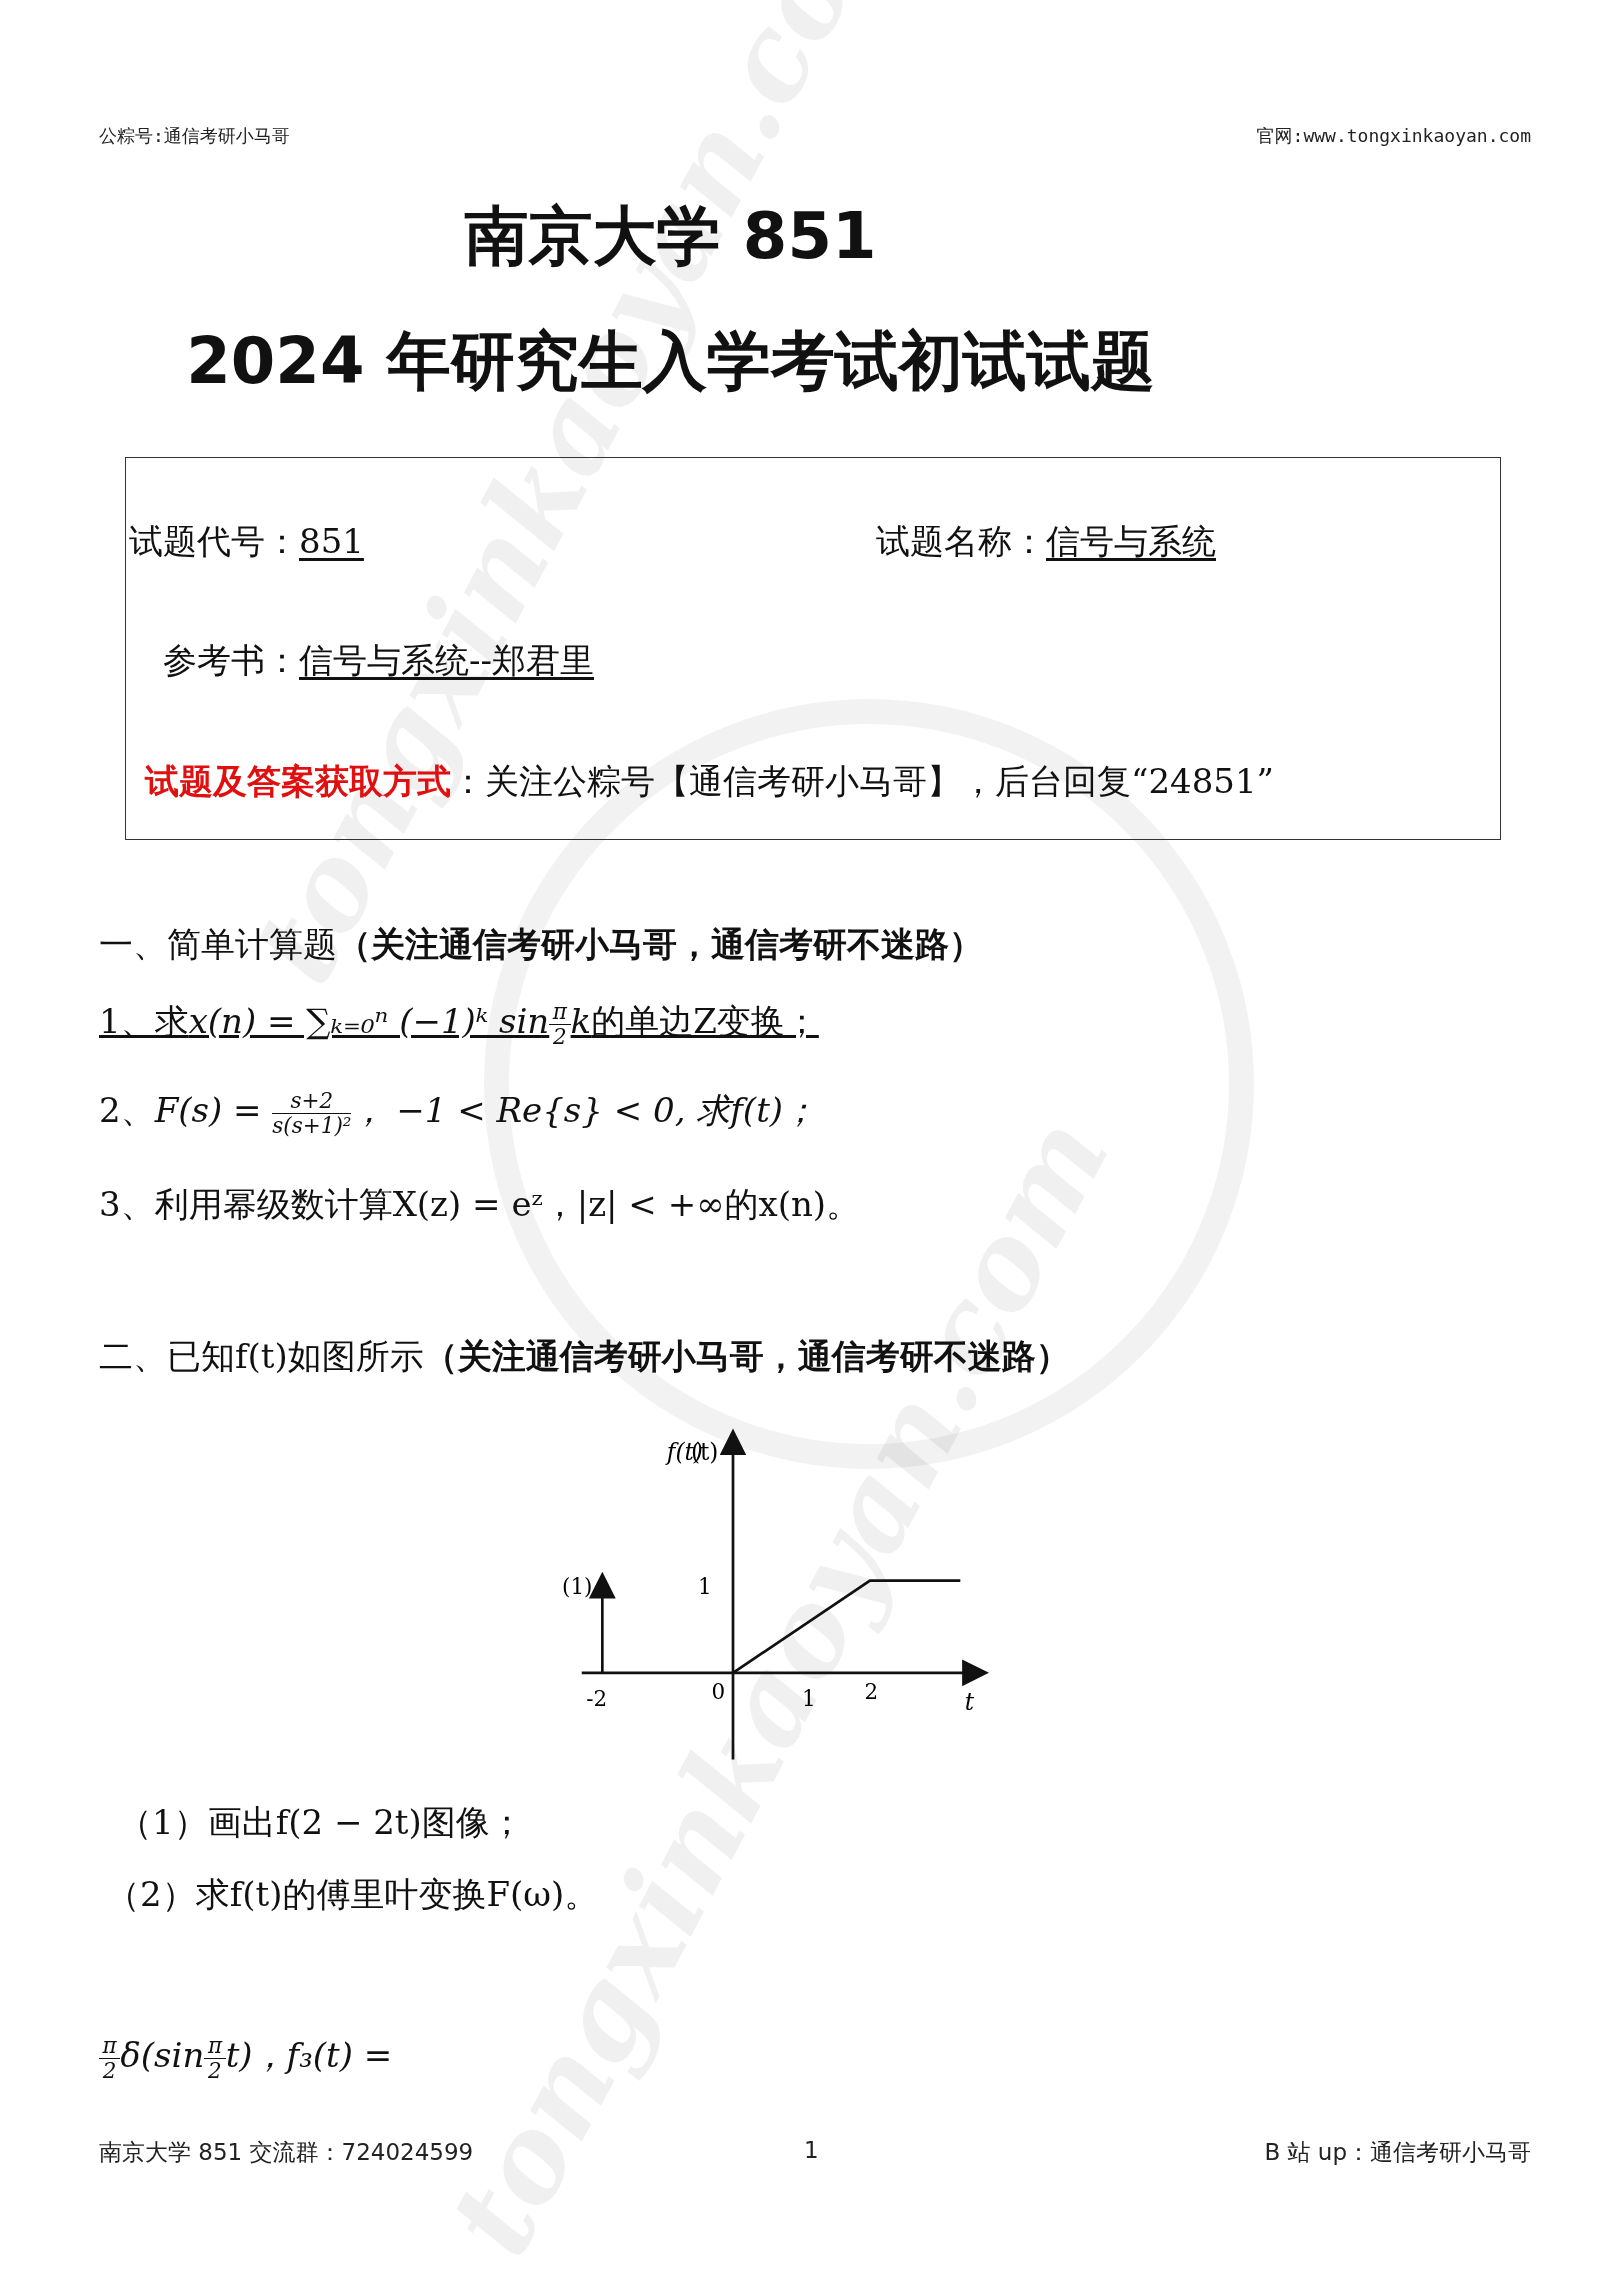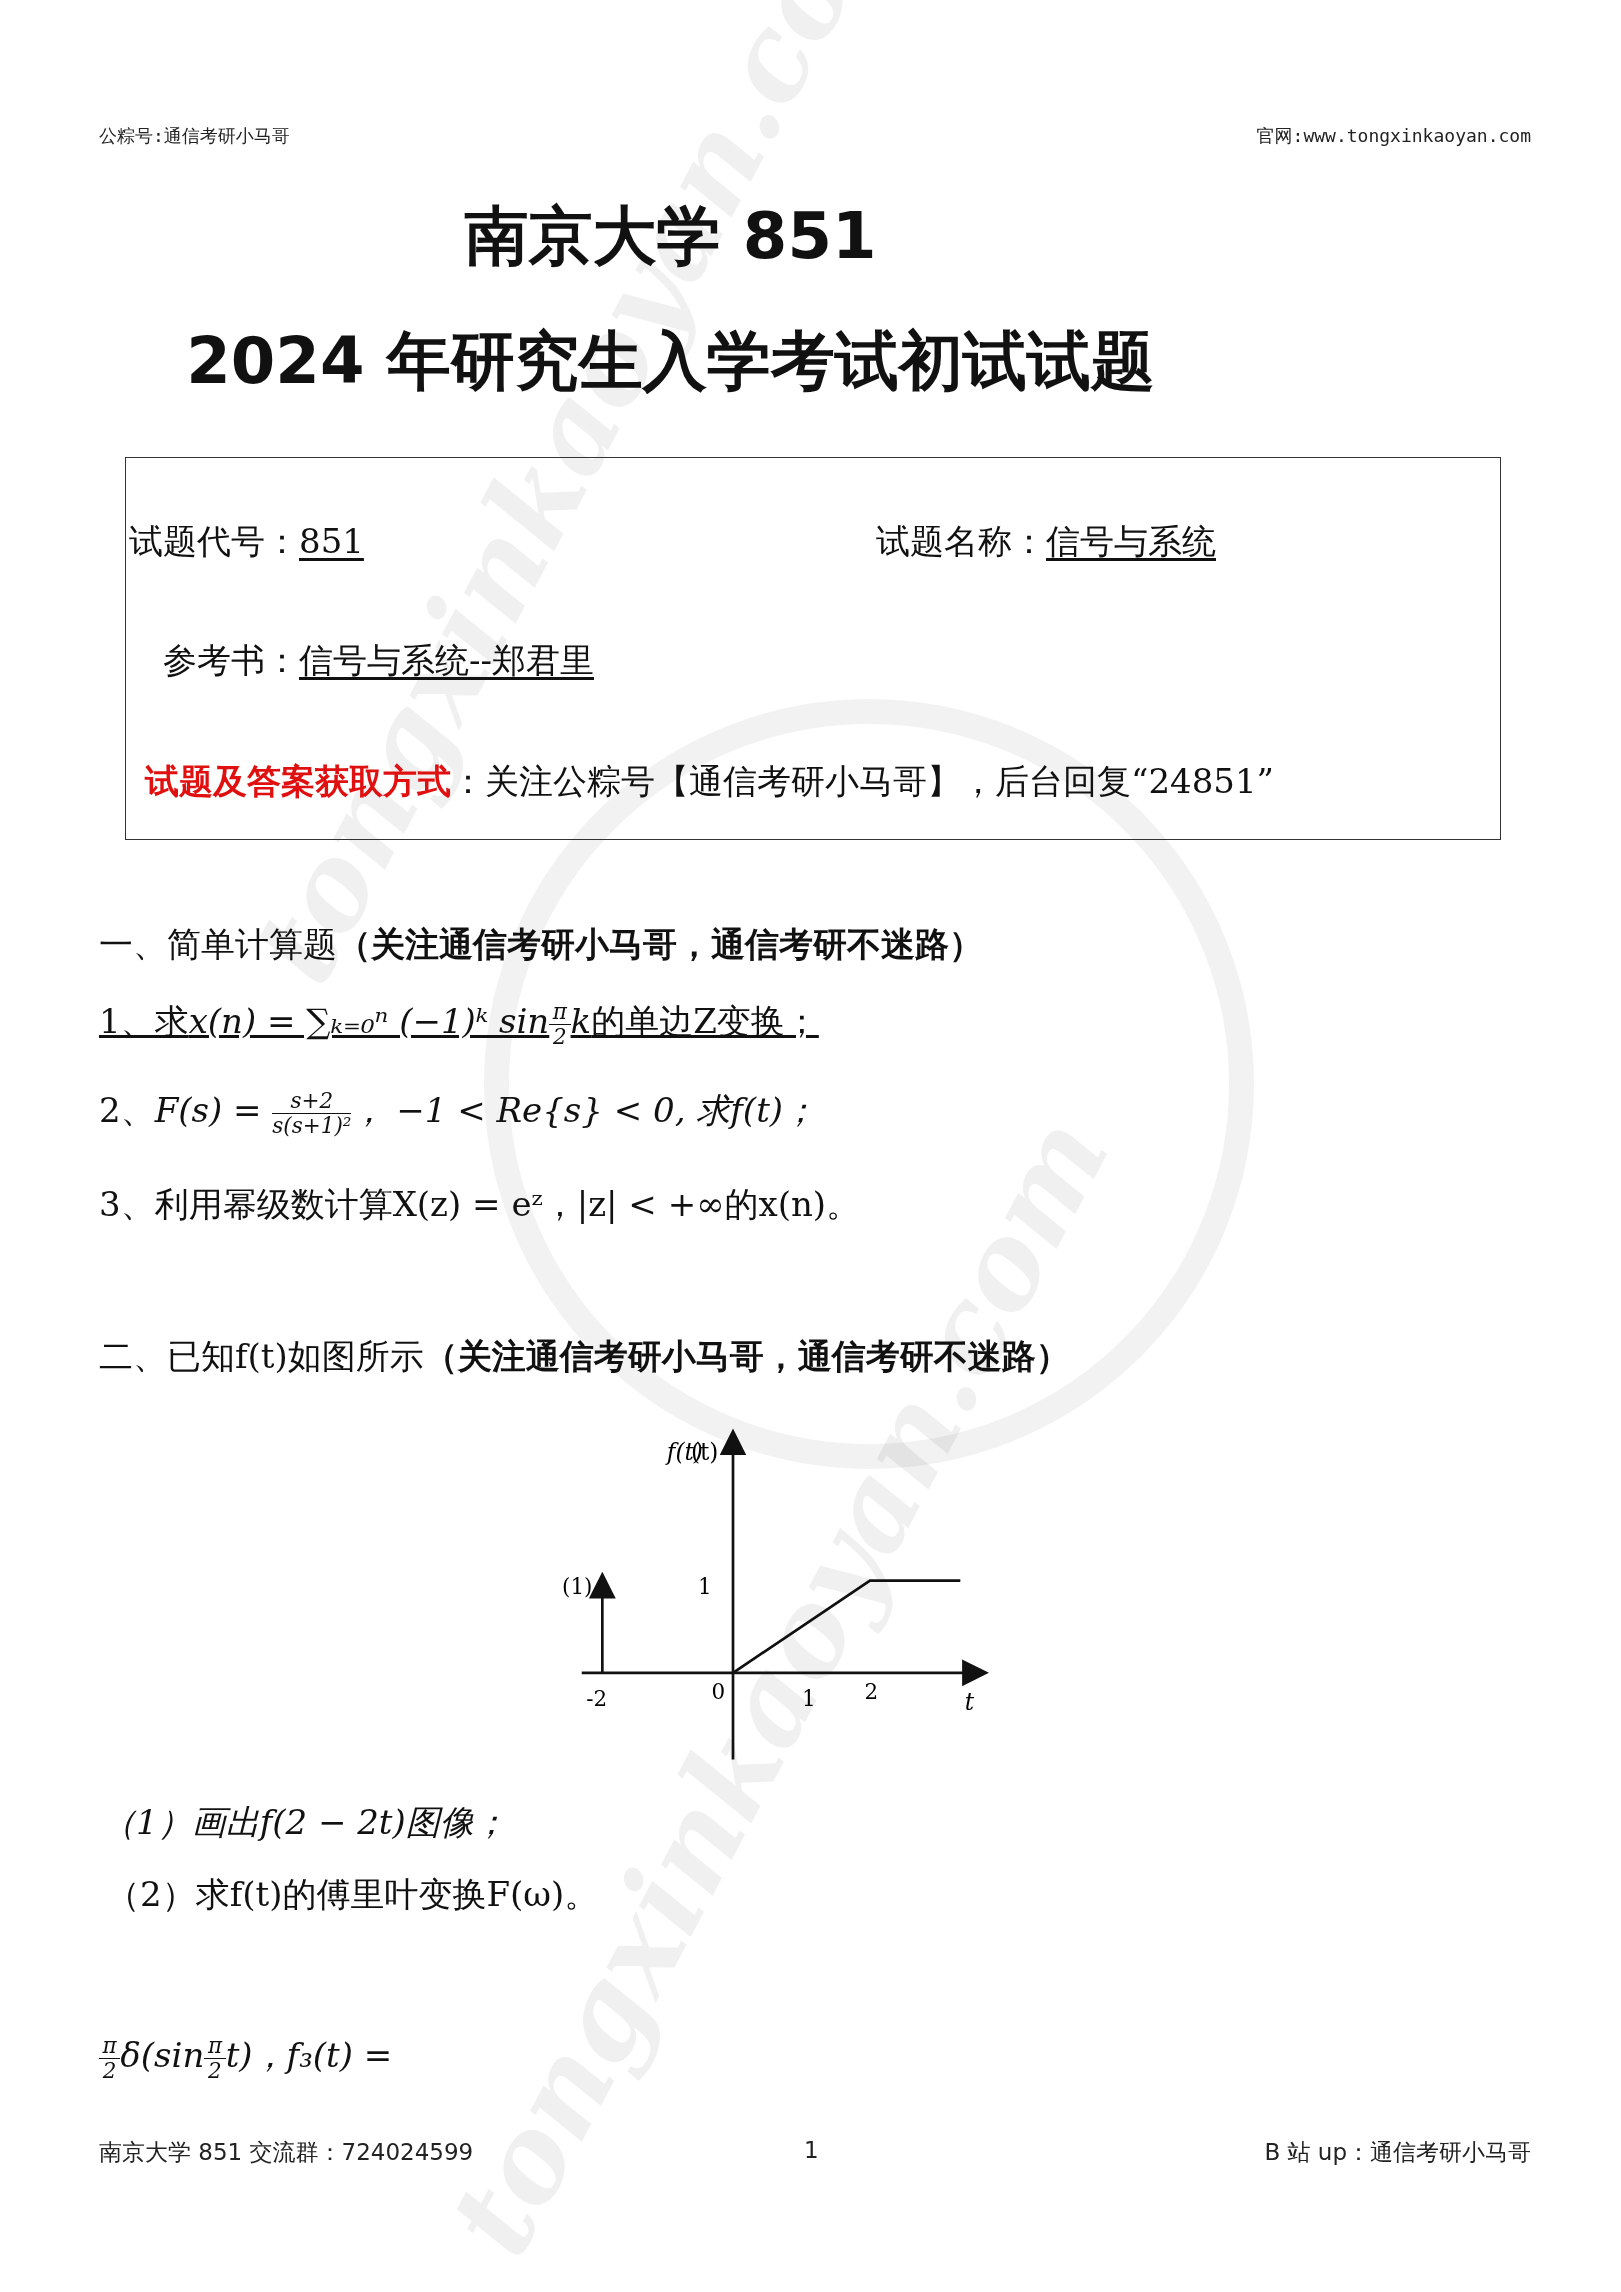--- a/index.html
+++ b/index.html
@@ -81,21 +81,21 @@
   <text x="172" y="50" font-family="DejaVu Serif" font-size="26">(t)</text>
   <text x="28" y="200" font-family="DejaVu Serif" font-size="24">(1)</text>
   <text x="180" y="200" font-family="DejaVu Serif" font-size="24">1</text>
   <text x="55" y="325" font-family="DejaVu Serif" font-size="24">-2</text>
   <text x="195" y="317" font-family="DejaVu Serif" font-size="24">0</text>
   <text x="296" y="325" font-family="DejaVu Serif" font-size="24">1</text>
   <text x="366" y="317" font-family="DejaVu Serif" font-size="24">2</text>
   <text x="478" y="330" font-family="DejaVu Serif" font-style="italic" font-size="26">t</text>
 </svg>
 
-<div class="abs q" style="left:102px;top:1800px;font-style:italic;">（1）画出f(2 − 2t)图像；</div>
+<div class="abs q" style="left:118px;top:1800px;">（1）画出f(2 − 2t)图像；</div>
 <div class="abs q" style="left:106px;top:1872px;">（2）求f(t)的傅里叶变换F(ω)。</div>
 
 <div class="abs q" style="left:99px;top:2033px;">
   <span class="frac math"><span class="num">π</span><span class="den">2</span></span><span class="math">δ(sin</span><span class="frac math"><span class="num">π</span><span class="den">2</span></span><span class="math">t)，f₃(t) =</span>
 </div>
 
 <div class="abs ftr" style="left:99px;top:2137px;">南京大学 851 交流群：724024599</div>
 <div class="abs ftr" style="left:804px;top:2137px;">1</div>
 <div class="abs ftr" style="right:90px;top:2137px;">B 站 up：通信考研小马哥</div>
 

